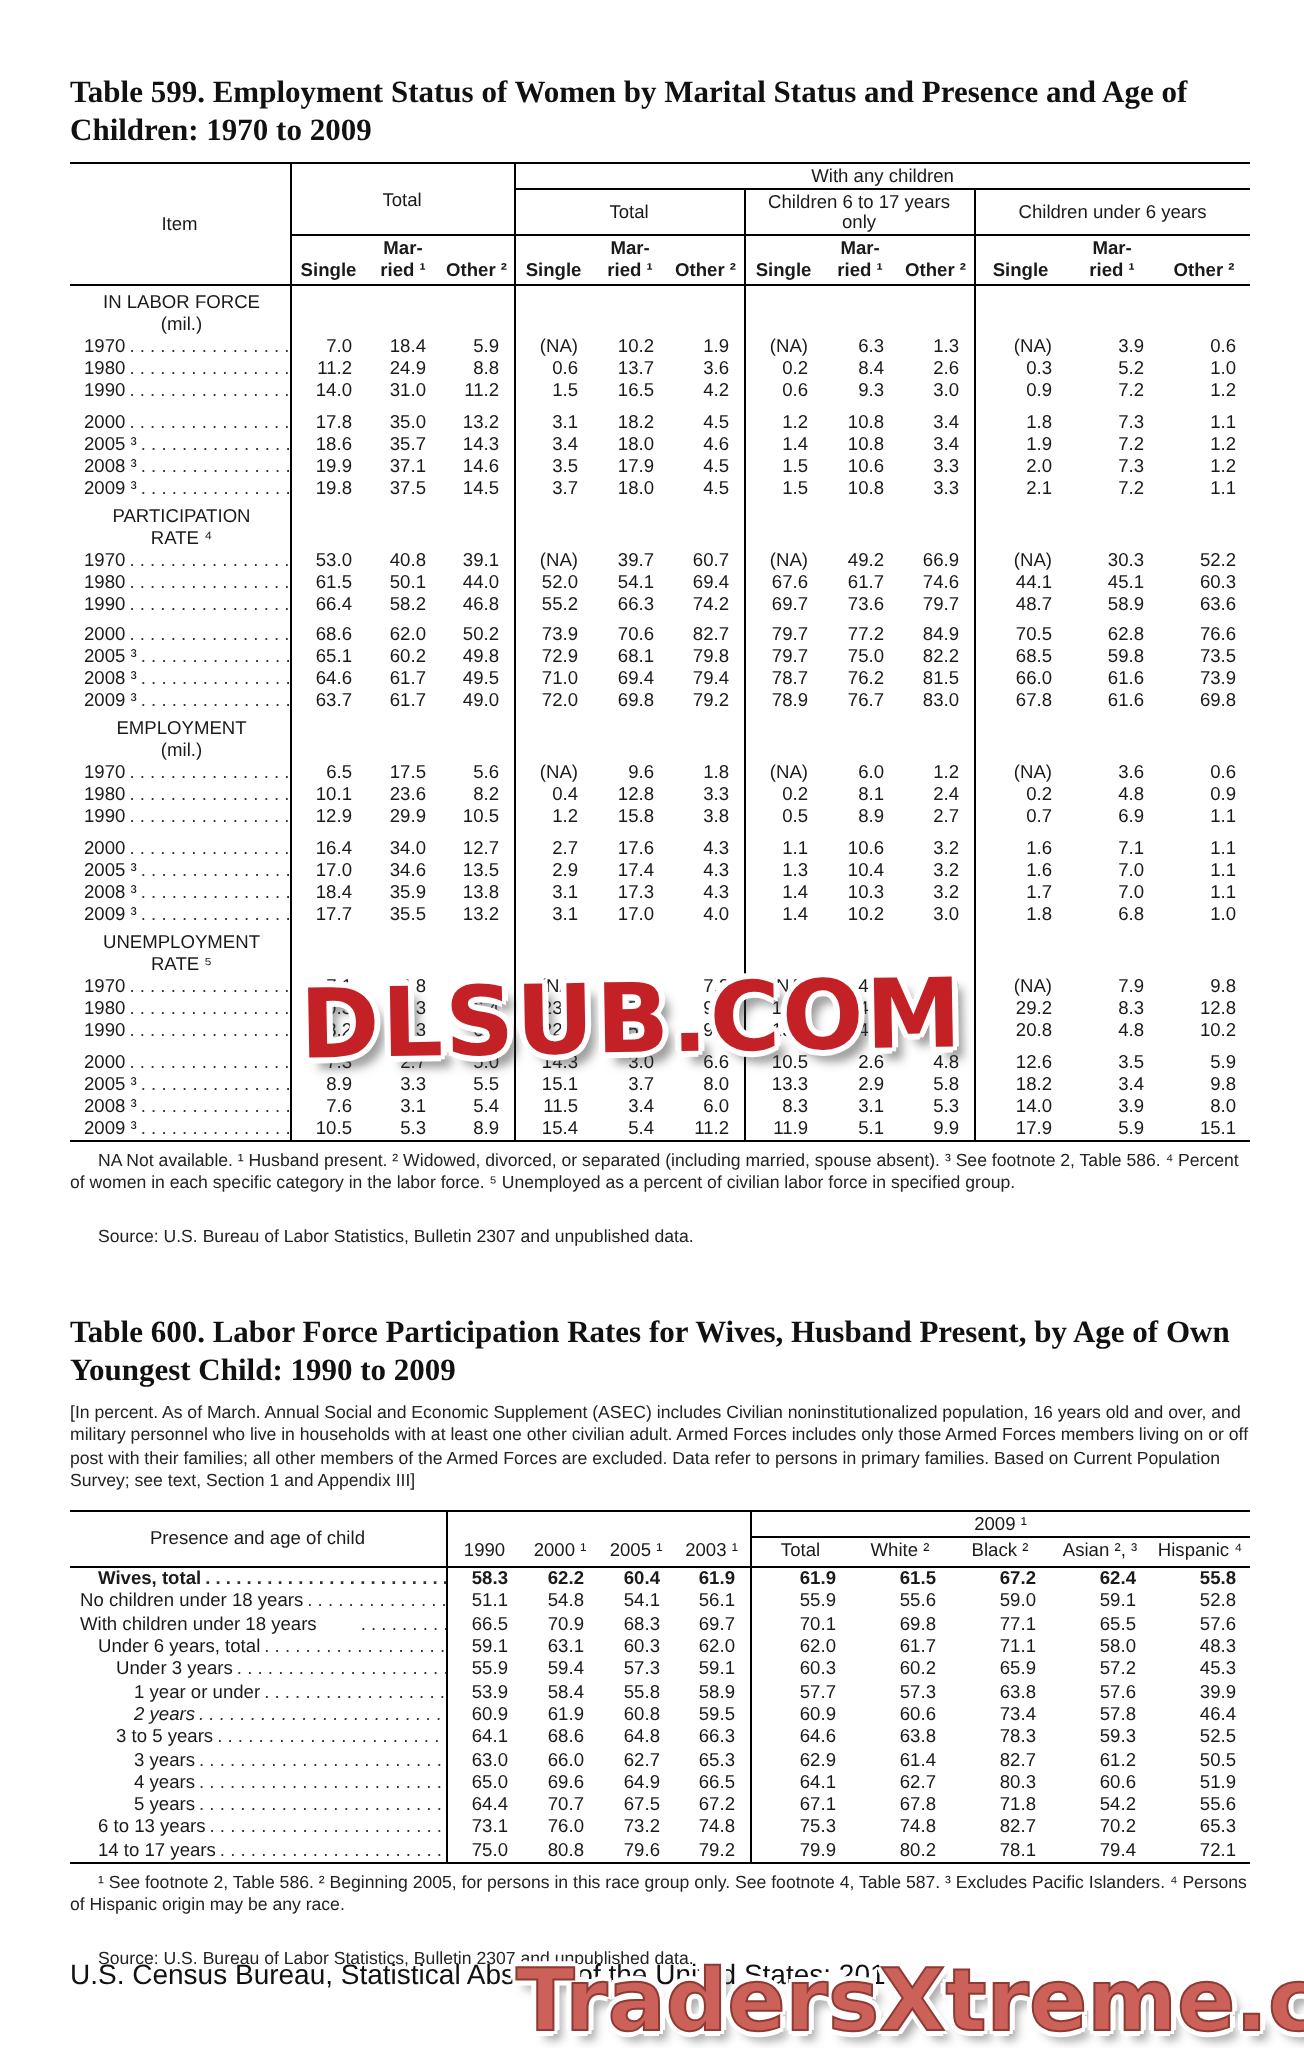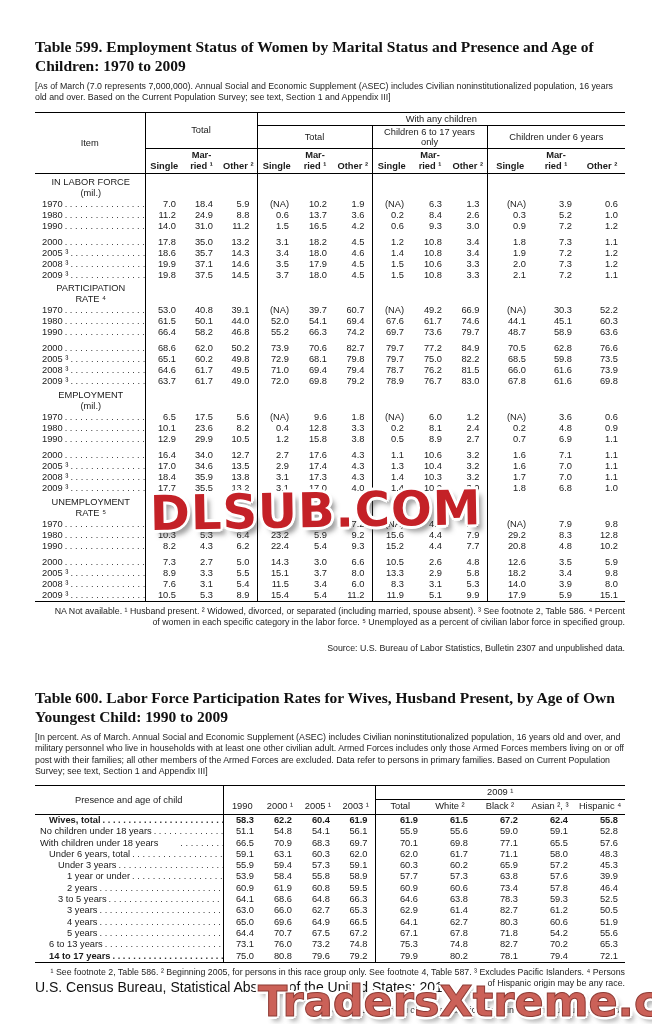--- a/index.html
+++ b/index.html
@@ -32,21 +32,21 @@
   #t599 thead{border-bottom:1px solid #000;}
   #t599 .h3 th{vertical-align:bottom;white-space:pre-line;padding-bottom:2px;font-weight:bold;}
   #t599 .item-h{vertical-align:middle;}
   #t599 td.sec{white-space:pre-line;text-align:center;padding-top:3px;font-size:9.3px;}
   #t599 tr.gap td{padding-top:5px;}
   .yr-lbl{display:flex;overflow:hidden;}
   .yr-lbl .t{white-space:nowrap;}
   .yr-lbl .dots{flex:1;white-space:nowrap;overflow:hidden;color:#333;padding-left:2px;}
 
   
-  .fn{font-size:8.8px;line-height:1.3;margin:15px 0 0 0;text-indent:14px;color:#222;text-align:right;}
+  .fn{font-size:8.8px;line-height:1.3;margin:15px 0 0 0;text-indent:14px;color:#222;}
   .fn.first{margin-top:4px;}
 
   
   #t600{border-top:1.5px solid #000;border-bottom:1px solid #000000;}
   #t600 thead{border-bottom:1.5px solid #000;}
   #t600 .yrh{vertical-align:bottom;padding-bottom:3px;}
   #t600 .lblh{vertical-align:middle;}
   #t600 tr.b td{font-weight:bold;}
   #t600 td{height:11.3px;}
 
@@ -78,21 +78,20 @@
                 4px 5px 5px rgba(60,60,60,.45);
   }
 </style>
 </head>
 <body>
 
 <div class="page">
   <div class="content">
 
     <h1 class="tbl-title">Table 599. Employment Status of Women by Marital Status and Presence and Age of Children: 1970 to 2009</h1>
-    <p class="tbl-note">[As of March (7.0 represents 7,000,000). Annual Social and Economic Supplement (ASEC) includes Civilian noninstitutionalized population, 16 years old and over. Based on the Current Population Survey; see text, Section 1 and Appendix III]</p>
 
     <table id="t599">
       <colgroup>
         <col style="width:110px">
         <col style="width:38px">
           <col style="width:37px">
           <col style="width:37px">
         <col style="width:39px">
           <col style="width:38px">
           <col style="width:38px">
@@ -895,21 +894,21 @@
             <td class="num">55.8</td>
             <td class="num">58.9</td>
             <td class="num bl">57.7</td>
             <td class="num">57.3</td>
             <td class="num">63.8</td>
             <td class="num">57.6</td>
             <td class="num">39.9</td>
           </tr>
           <tr>
             <td class="lbl">
-              <div class="yr-lbl" style="padding-left: 30px;">
+              <div class="yr-lbl" style="padding-left: 30px; font-style: italic;">
                 <span class="t">2 years</span>
                 <span class="dots">. . . . . . . . . . . . . . . . . . . . . . . . . .</span>
               </div>
             </td>
             <td class="num bl">60.9</td>
             <td class="num">61.9</td>
             <td class="num">60.8</td>
             <td class="num">59.5</td>
             <td class="num bl">60.9</td>
             <td class="num">60.6</td>
@@ -997,21 +996,21 @@
             <td class="num">73.2</td>
             <td class="num">74.8</td>
             <td class="num bl">75.3</td>
             <td class="num">74.8</td>
             <td class="num">82.7</td>
             <td class="num">70.2</td>
             <td class="num">65.3</td>
           </tr>
           <tr>
             <td class="lbl">
-              <div class="yr-lbl" style="padding-left: 12px; font-weight: bold;">
+              <div class="yr-lbl" style="padding-left: 12px;">
                 <span class="t">14 to 17 years</span>
                 <span class="dots">. . . . . . . . . . . . . . . . . . . . . . . . . .</span>
               </div>
             </td>
             <td class="num bl">75.0</td>
             <td class="num">80.8</td>
             <td class="num">79.6</td>
             <td class="num">79.2</td>
             <td class="num bl">79.9</td>
             <td class="num">80.2</td>

